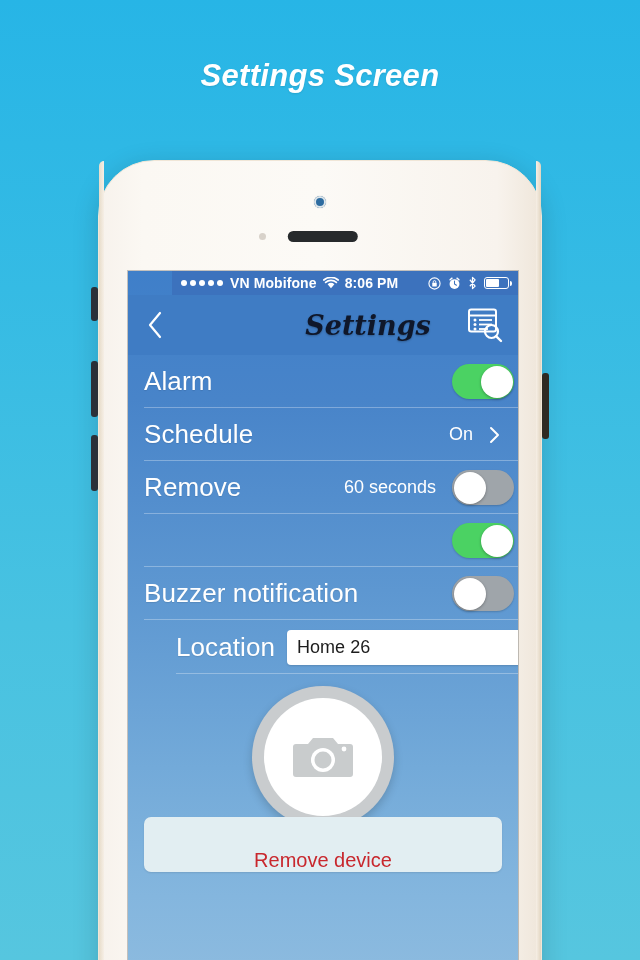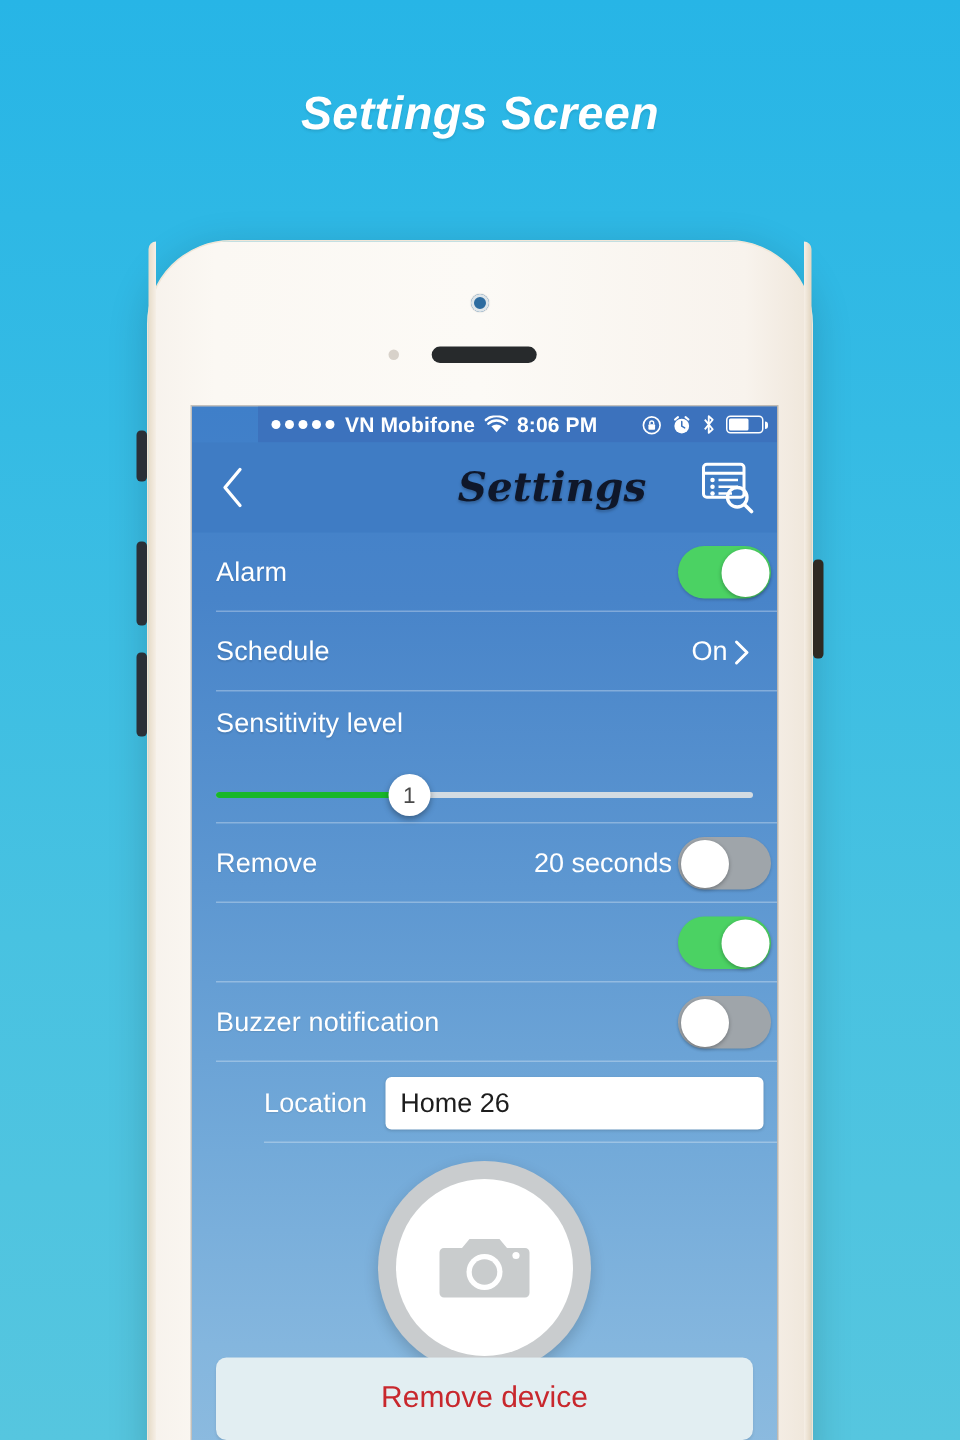--- a/index.html
+++ b/index.html
@@ -205,30 +205,30 @@
     color: #ffffff;
   }
   .row::after {
     content: "";
     position: absolute;
     left: 16px; right: 0; bottom: 0;
     height: 1px;
     background: rgba(255,255,255,0.30);
   }
   .row-label {
-    font-size: 18px;
+    font-size: 26px;
     color: #ffffff;
     letter-spacing: 0.1px;
     text-shadow: 0 1px 1px rgba(0,0,0,0.10);
   }
   .row-right {
     margin-left: auto;
     display: flex;
     align-items: center;
-    gap: 4px;
+    gap: 16px;
   }
   .row-value {
     font-size: 18px;
     color: #ffffff;
   }
   .disclosure {
     width: 13px; height: 20px;
     display: flex; align-items: center;
   }
 
@@ -351,21 +351,21 @@
     justify-content: center;
   }
   .remove-btn {
     position: absolute;
     left: 16px; right: 16px;
     bottom: 12px;
     height: 55px;
     background: #e2eef2;
     border-radius: 7px;
     display: flex;
-    align-items: center;
+    align-items: flex-end;
     justify-content: center;
     font-size: 20px;
     color: #c8272d;
     cursor: pointer;
     box-shadow: 0 1px 2px rgba(0,0,0,0.10);
   }
 </style>
 </head>
 <body>
 
@@ -462,33 +462,25 @@
         <div class="row-right">
           <span class="row-value">On</span>
           <span class="disclosure">
             <svg width="12" height="20" viewBox="0 0 12 20">
               <path d="M2 3 L9 10 L2 17" stroke="#ffffff" stroke-width="2" fill="none" stroke-linecap="round" stroke-linejoin="round"></path>
             </svg>
           </span>
         </div>
       </div>
 
-      <div class="row row-slider">
-        <span class="row-label">Sensitivity level</span>
-        <div class="slider-wrap">
-          <div class="slider-track"></div>
-          <div class="slider-fill" id="sliderFill" style="width: 36%;"></div>
-          <div class="slider-thumb" id="sliderThumb" style="left: 36%;">1</div>
-        </div>
-      </div>
 
       <div class="row">
         <span class="row-label">Remove</span>
         <div class="row-right">
-          <span class="row-value">20 seconds</span>
+          <span class="row-value">60 seconds</span>
           <div class="switch off switch-clip">
             <div class="knob"></div>
           </div>
         </div>
       </div>
 
       <div class="row">
         <div class="row-right">
           <div class="switch on switch-clip">
             <div class="knob"></div>

